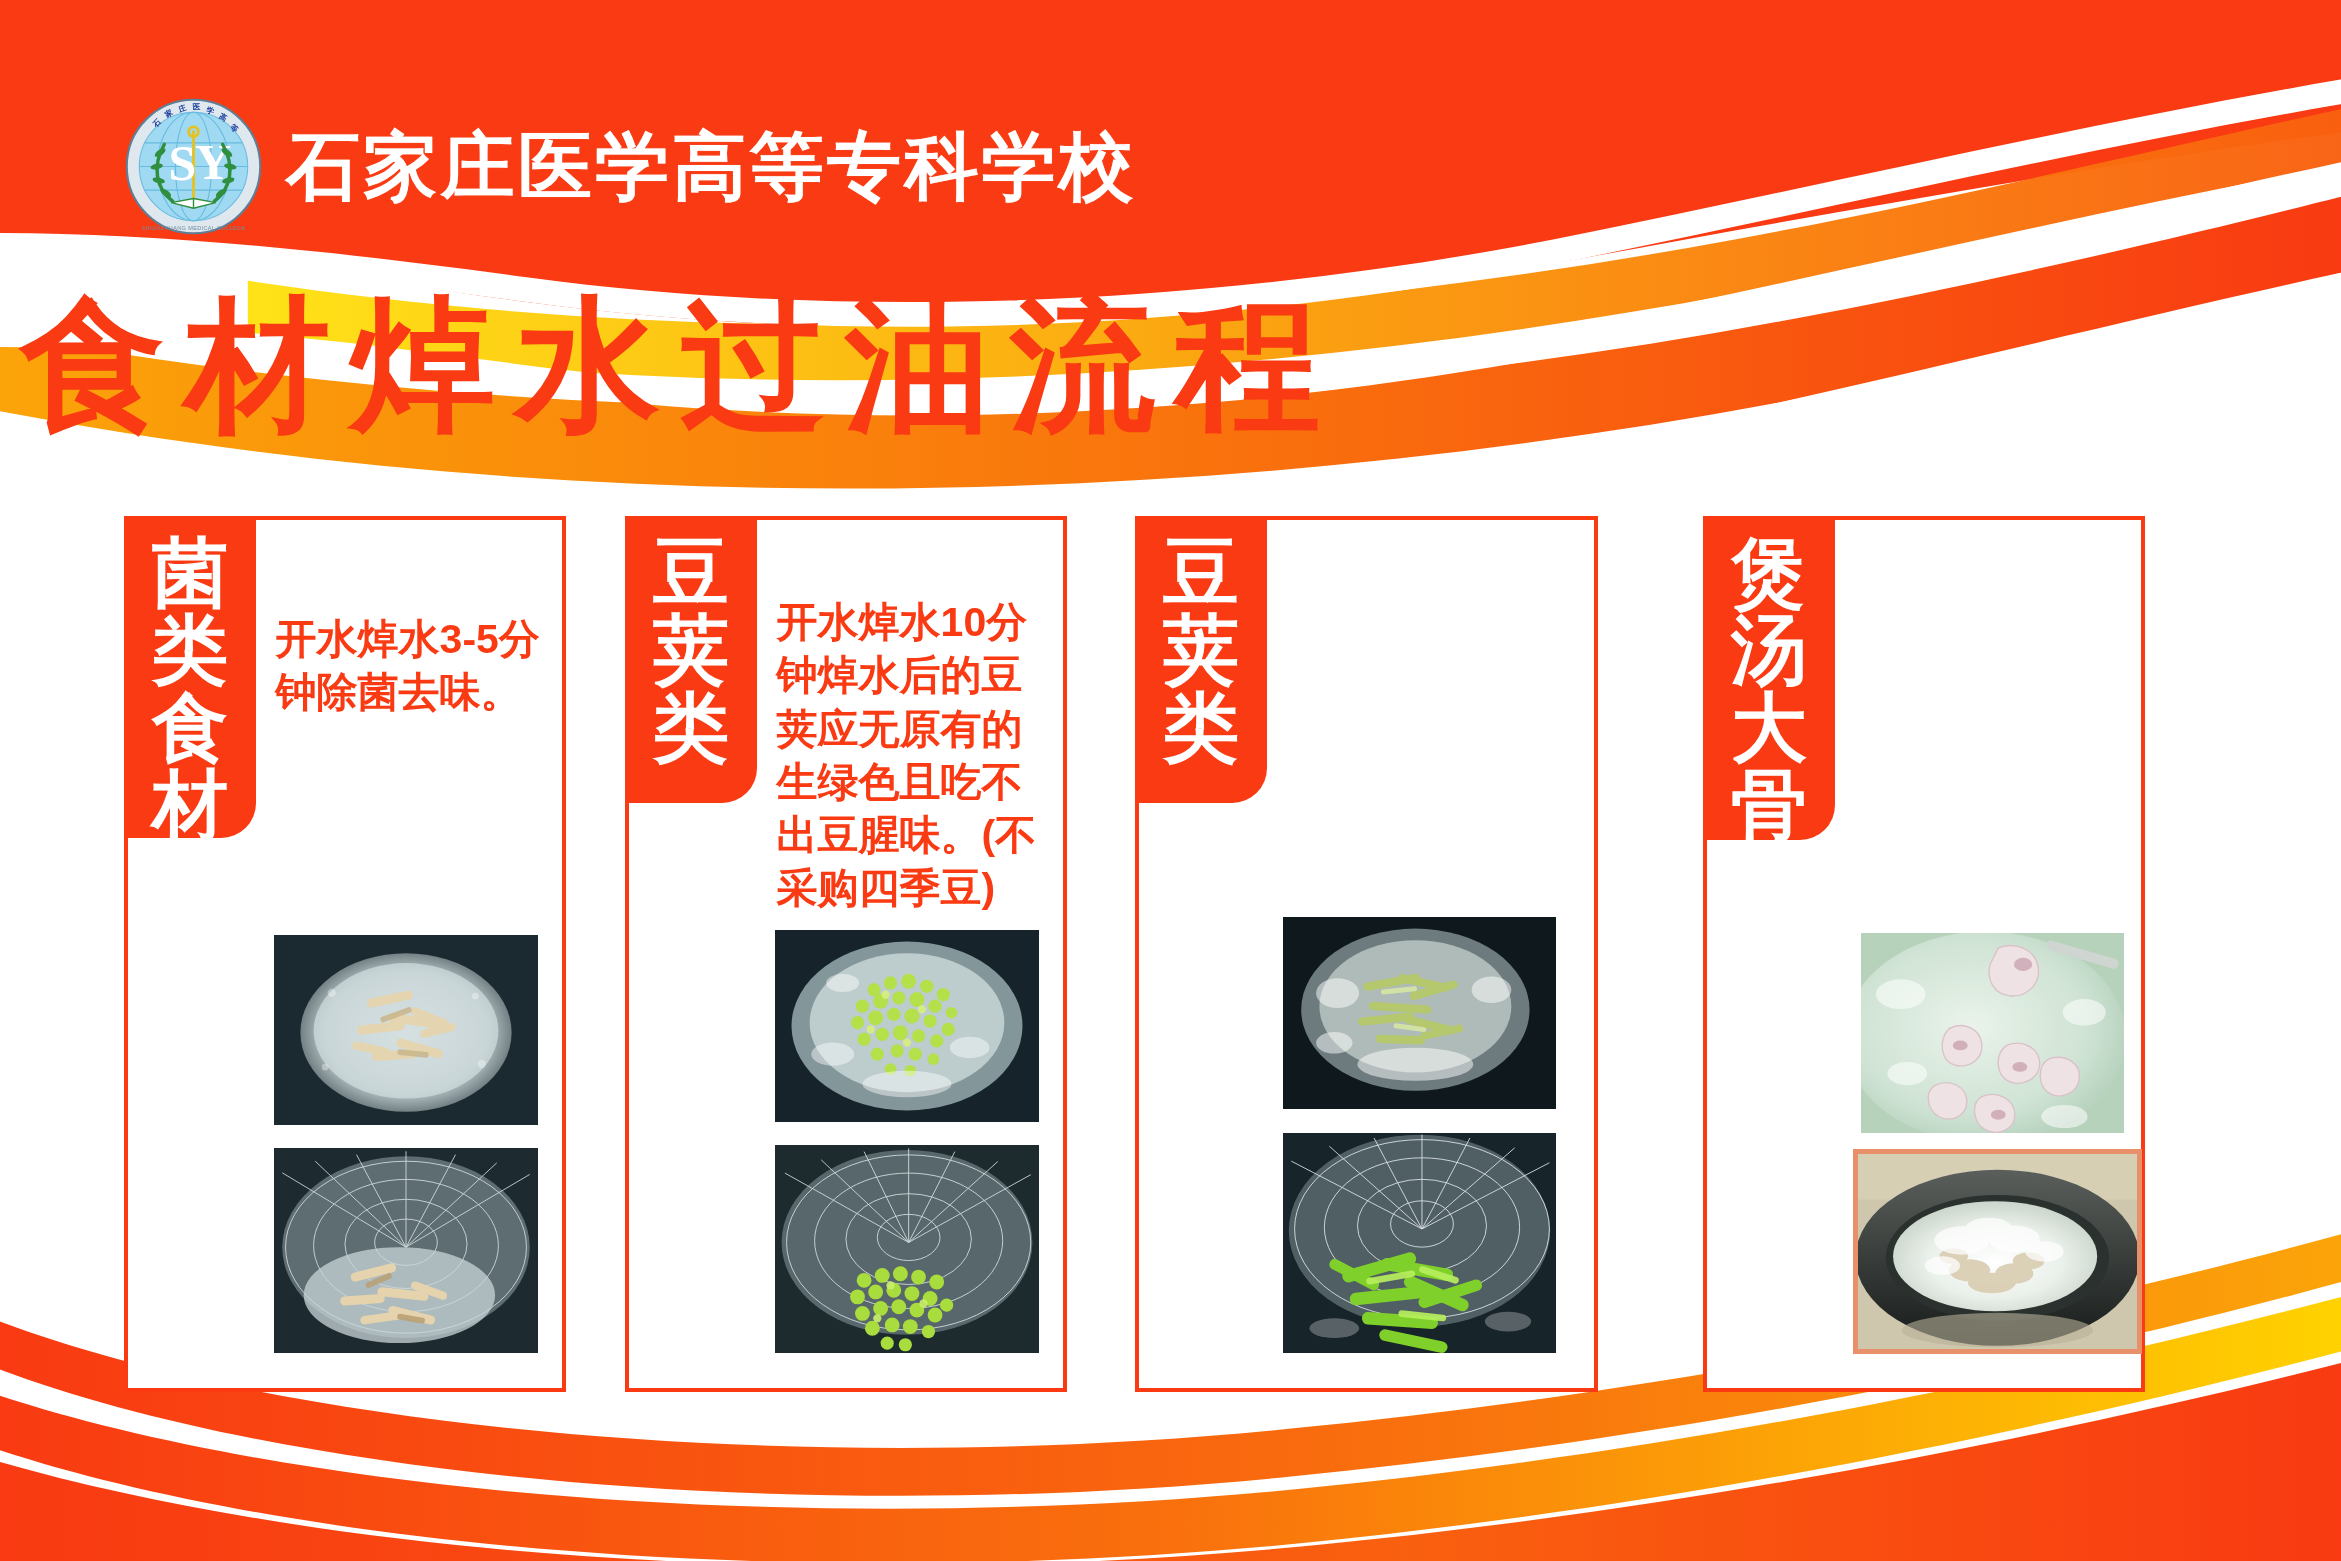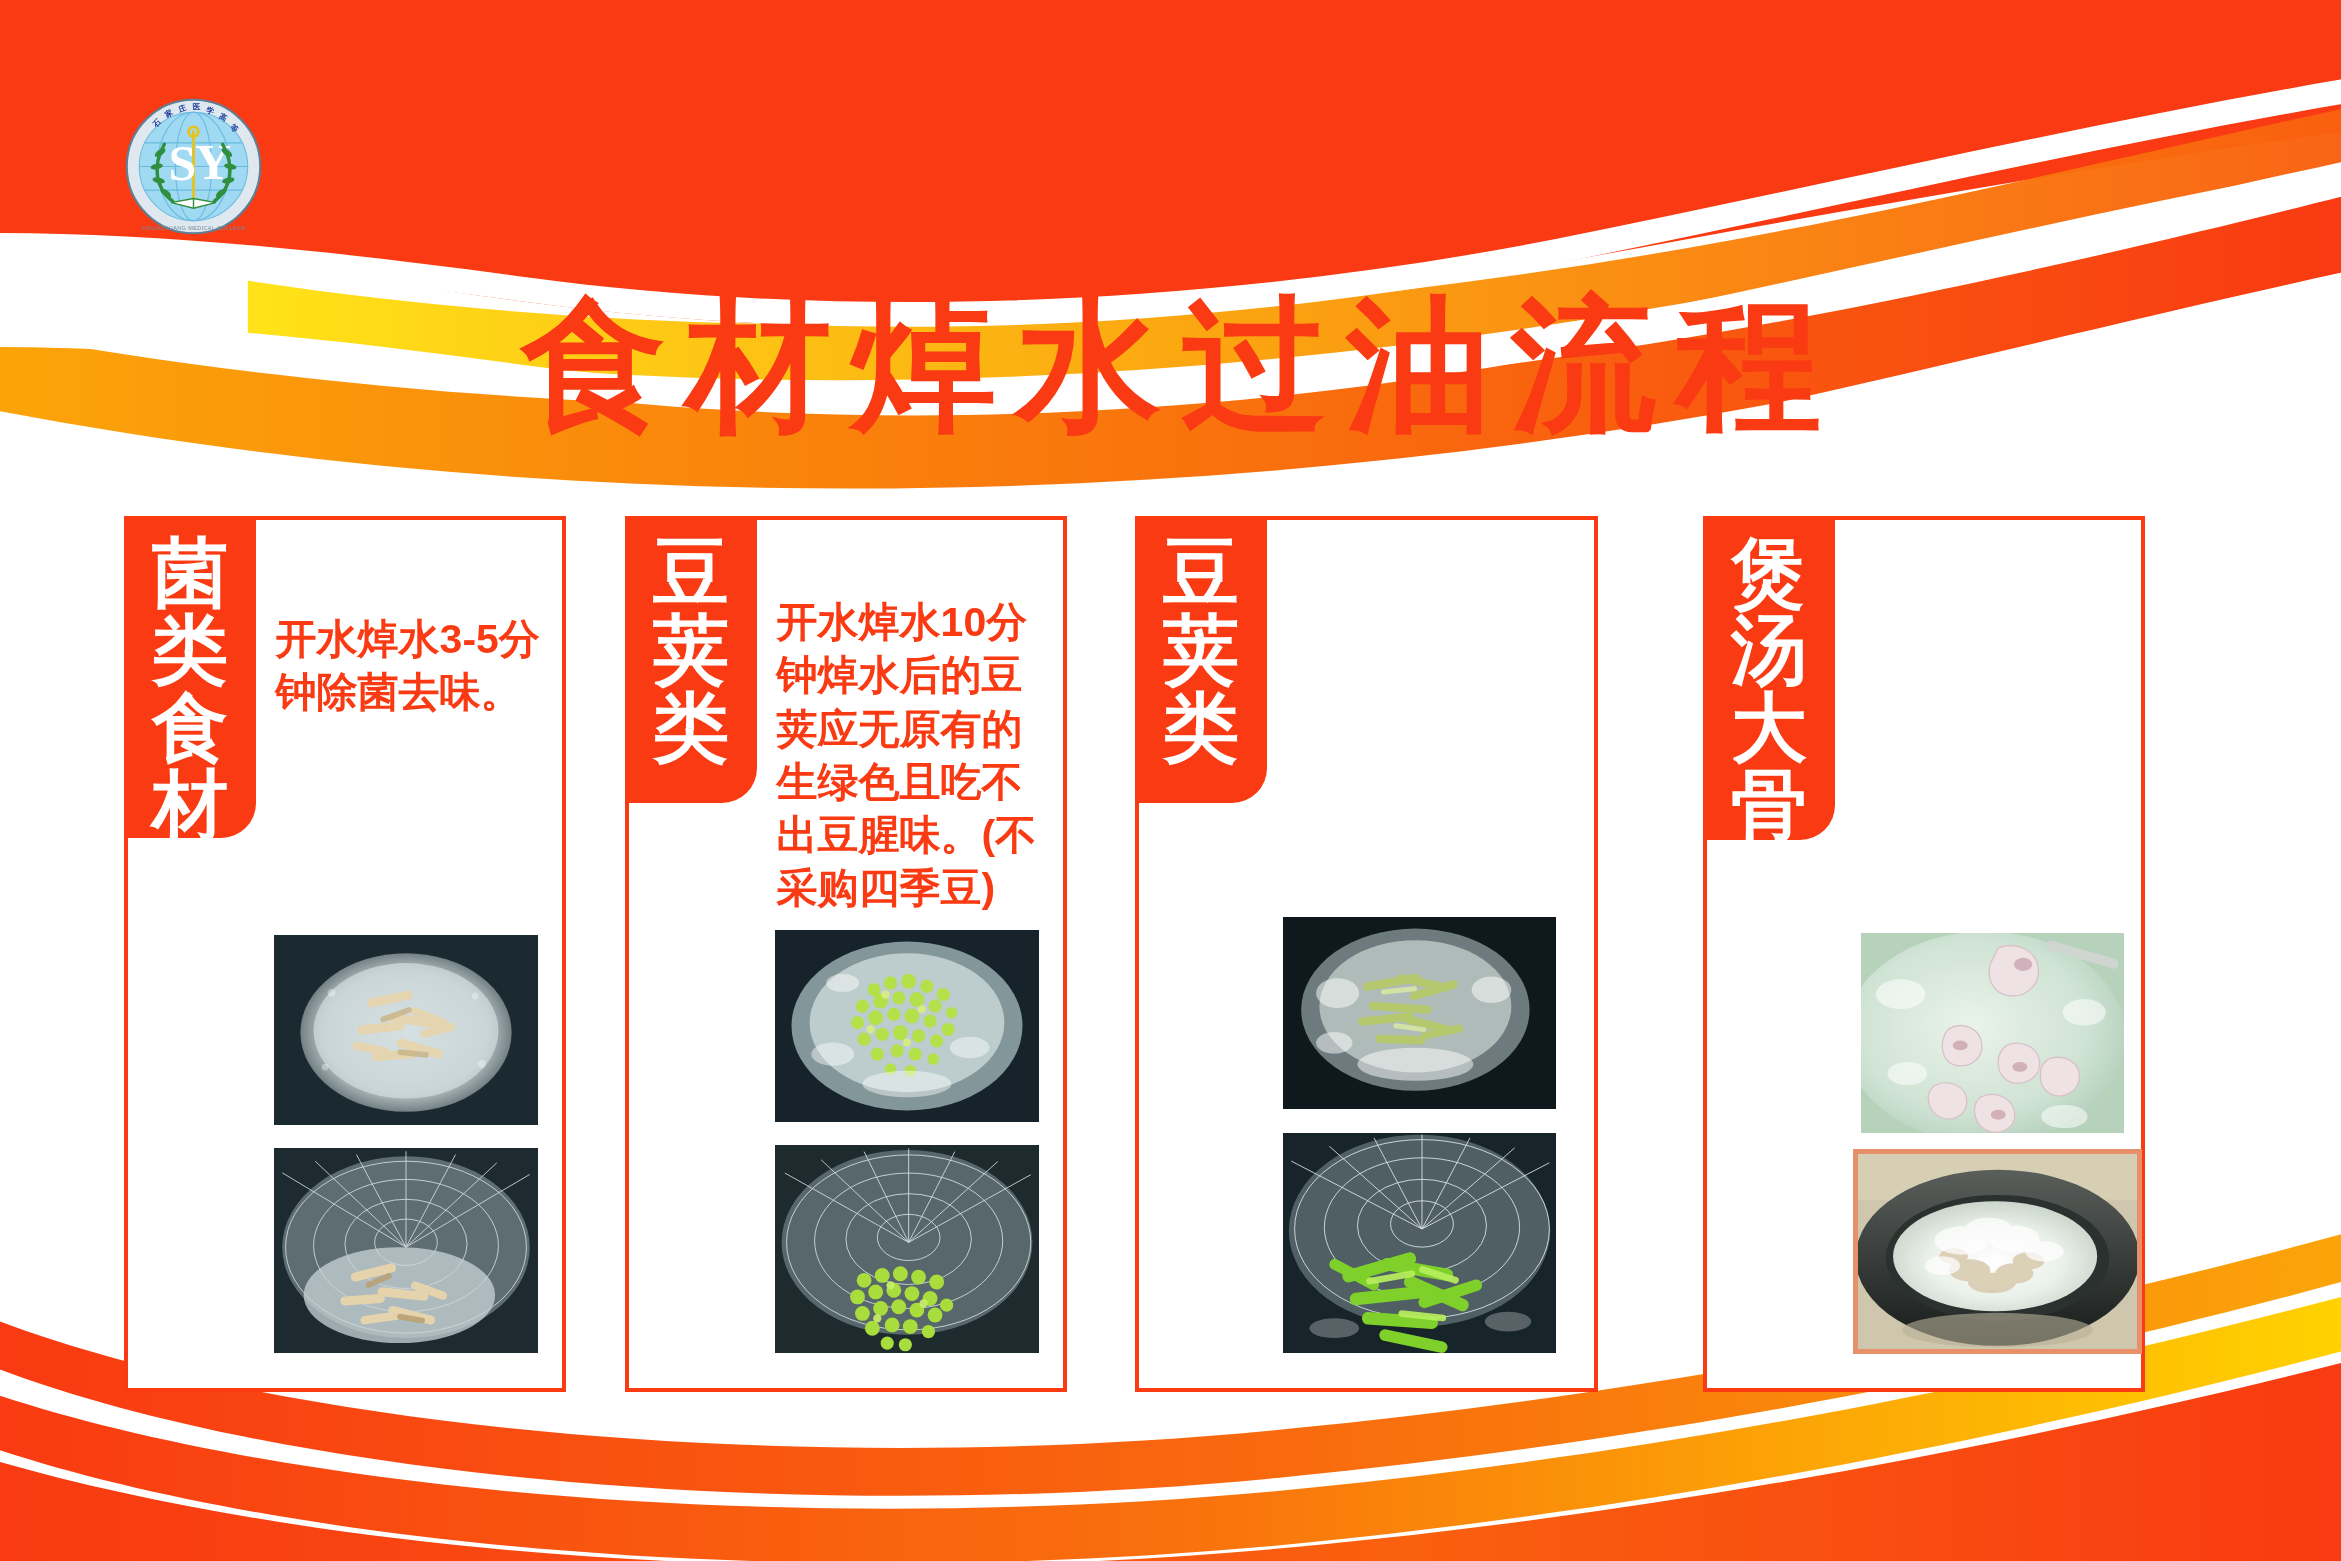--- a/index.html
+++ b/index.html
@@ -59,21 +59,21 @@
     font-family: "Liberation Sans", "DejaVu Sans", sans-serif;
     text-shadow: 0 0 0.8px rgba(255,255,255,0.6);
   }
 
   
   .main-title {
     position: absolute;
     left: 0;
     top: 289px;
     width: 2342px;
-    text-align: center;
+    text-align: left;
     z-index: 40;
     color: #f93a12;
     font-size: 145px;
     line-height: 1.05;
     font-weight: bold;
     letter-spacing: 20px;
     text-indent: 20px;
     font-family: "Liberation Sans", "DejaVu Sans", sans-serif;
   }
 
@@ -279,20 +279,21 @@
           <text x="118" y="22" transform="rotate(13 118 22)">学</text>
           <text x="136" y="30" transform="rotate(28 136 30)">高</text>
           <text x="152" y="44" transform="rotate(42 152 44)">等</text>
         </g>
 
         <g fill="#6f8ba0" font-family="'Liberation Sans','DejaVu Sans',sans-serif" font-size="8" letter-spacing="0.5">
           <text x="100" y="192" text-anchor="middle">SHIJIAZHUANG MEDICAL COLLEGE</text>
         </g>
       </svg>
     </div>
+    <div class="school-name">石家庄医学高等专科学校</div>
   </div>
 
   <div class="main-title">食材焯水过油流程</div>
 
   <div class="panels">
 
     <div class="panel" style="left:124px; width:442px; height:876px;">
       <div class="panel-tab" style="height:322px;">
         <span class="tab-char">菌</span>
         <span class="tab-char">类</span>

